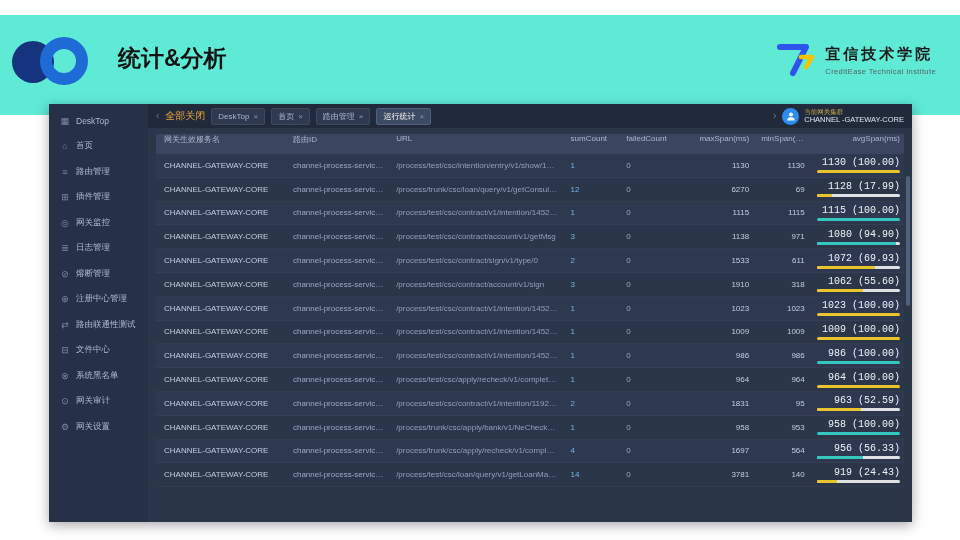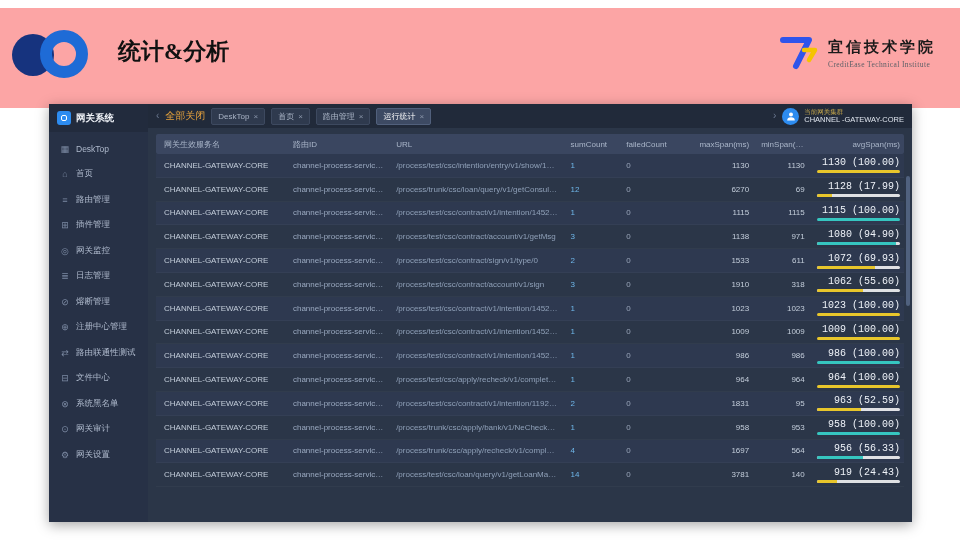--- a/index.html
+++ b/index.html
@@ -1,20 +1,20 @@
 <!DOCTYPE html>
 <html><head>
 <meta charset="utf-8">
 <style>
   * { margin:0; padding:0; box-sizing:border-box; }
   html,body { width:960px; height:540px; background:#ffffff; overflow:hidden;
     font-family:"Liberation Sans", sans-serif; }
 
   
-  .slide-header { position:absolute; left:0; top:8px; width:960px; height:100px; background:#fca5a5;font-family:Liberation Serif, serif; }
+  .slide-header { position:absolute; left:0; top:15px; width:960px; height:100px; background:#5eead4; }
   .logo-circles { position:absolute; left:10px; top:16px; width:84px; height:62px; }
   .circle-a { position:absolute; left:2px; top:10px; width:42px; height:42px; border-radius:50%;
     background:#16337e; }
   .circle-b { position:absolute; left:30px; top:6px; width:48px; height:48px; border-radius:50%;
     border:12px solid #1e6bd6; background:transparent; }
   .slide-title { position:absolute; left:118px; top:28px; font-size:23px; font-weight:bold; color:#111; }
 
   .brand { position:absolute; right:24px; top:26px; display:flex; align-items:center; gap:8px; }
   .brand-icon { width:42px; height:38px; }
   .brand-text .brand-name { font-size:15px; font-weight:bold; color:#1a1a1a; letter-spacing:3px; }
@@ -56,21 +56,21 @@
   .content { flex:1; padding:6px 8px 0 8px; display:flex; flex-direction:column; min-height:0; }
   .panel-head { height:28px; background:#333f54; border-radius:2px; display:flex; align-items:center;
     padding:0 10px; margin-bottom:6px; flex-shrink:0; }
   .panel-title { font-size:10px; font-weight:bold; color:#f2f5fa; white-space:nowrap; }
   .ph-spacer { flex:1; }
   .btn-refresh { display:flex; align-items:center; gap:3px; font-size:9px; color:#c3cddc; cursor:pointer; }
   .btn-back { display:flex; align-items:center; gap:3px; font-size:9px; color:#fff; background:#2d8cf0;
     padding:2px 9px; border-radius:3px; margin-left:12px; cursor:pointer; }
 
   
-  .thead { height:20px; background:#3a4660; border-radius:2px; display:flex; align-items:center;
+  .thead { height:20px; background:#3a4660; border-radius:2px; display:flex; 
     font-size:8px; color:#aab6c9; flex-shrink:0; }
   .tr { height:23.8px; display:flex; align-items:center; font-size:8px;
     border-bottom:1px solid rgba(255,255,255,.03); cursor:pointer; }
   .tr:nth-child(odd) { background:#2e3950; }
   .td, .th { padding:0 4px 0 8px; white-space:nowrap; overflow:hidden; text-overflow:ellipsis; }
   .c1 { width:124px; } .c2 { width:104px;margin-left:6px; } .c3 { width:176px; }
   .c4 { width:56px; } .c5 { width:62px; }
   .c6 { width:74px; text-align:right; } .c7 { width:56px; text-align:right; }
   .c8 { width:96px; text-align:right; }
   .td.c1 { color:#c3cdda; } .td.c2 { color:#9aa9c0; } .td.c3 { color:#8fa0b8; }
@@ -101,24 +101,20 @@
     <div class="brand-text">
       <div class="brand-name">宜信技术学院</div>
       <div class="brand-sub">CreditEase Technical Institute</div>
     </div>
   </div>
 </div>
 
 <div class="dash">
 
   <div class="sidebar">
-    <div class="side-head">
-      <span class="logo-ic"></span>
-      <span class="app-name">网关系统</span>
-    </div>
     <div class="menu">
   <div class="menu-item">
     <span class="mi-icon">▦</span>
     <span class="mi-label">DeskTop</span>
   </div>
 
   <div class="menu-item">
     <span class="mi-icon">⌂</span>
     <span class="mi-label">首页</span>
   </div>

